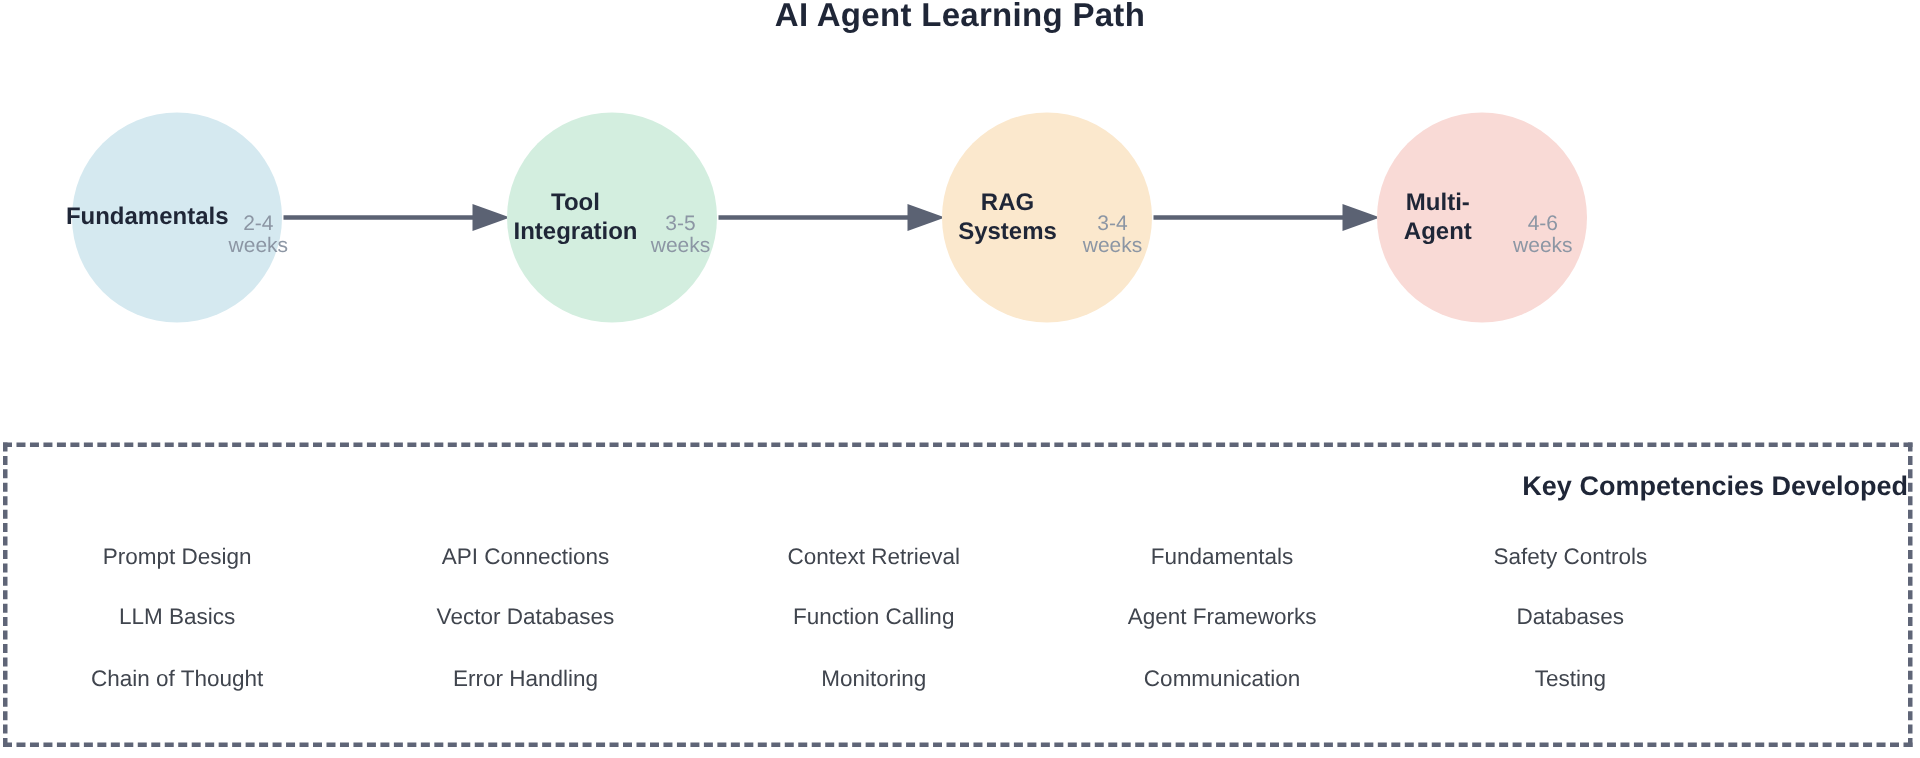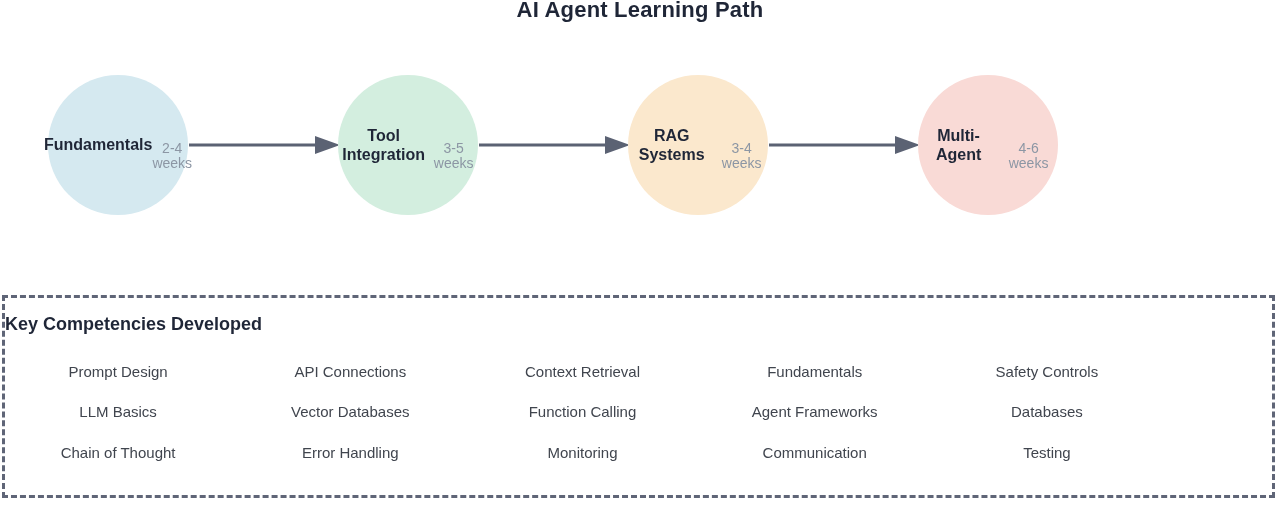--- a/index.html
+++ b/index.html
@@ -71,21 +71,21 @@
     width: 1267px;
     height: 197px;
     border: 3px dashed var(--border-color, #5f6577);
     background: transparent;
   }
   .competencies-heading {
     position: absolute;
     left: 0;
     top: 16px;
     width: 100%;
-    text-align: left;
+    text-align: right;
     font-size: 18px;
     font-weight: bold;
     color: var(--title-color, #1f2637);
   }
   .competencies-grid {
     position: absolute;
     left: 2px;
     top: 351px;
     width: 1161px;
     display: grid;

